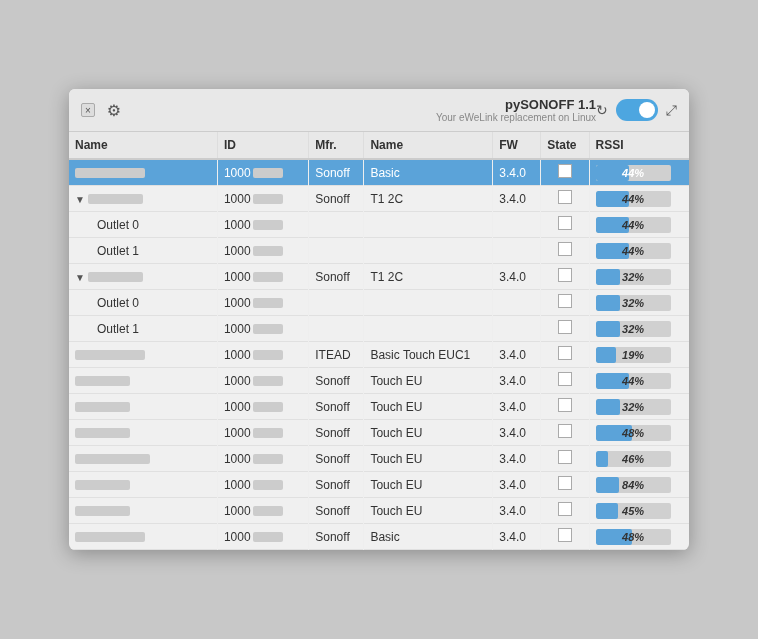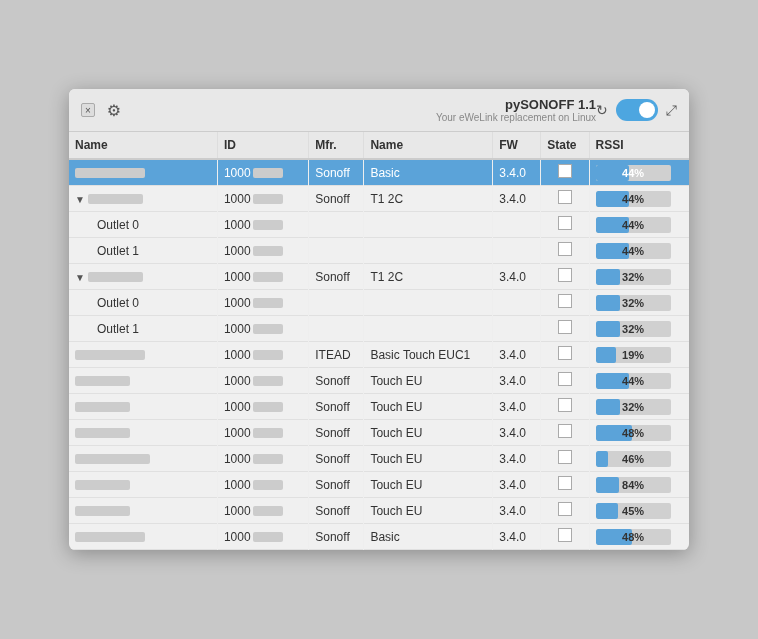--- a/index.html
+++ b/index.html
@@ -127,21 +127,21 @@
     tbody tr.selected td {
       color: white;
     }
     tbody td {
       padding: 4px 6px;
       font-size: 12px;
       color: #333;
       border-right: 1px solid #eee;
       white-space: nowrap;
     }
-    tbody td:last-child { border-right: none; }
+    tbody td:last-child { border-right: none; font-style: italic; }
     .name-col { width: 130px; }
     .id-col { width: 80px; }
     .mfr-col { width: 45px; }
     .model-col { width: 100px; }
     .fw-col { width: 42px; }
     .state-col { width: 35px; }
     .rssi-col { width: 80px; }
     .rssi-bar-container {
       display: flex;
       align-items: center;

